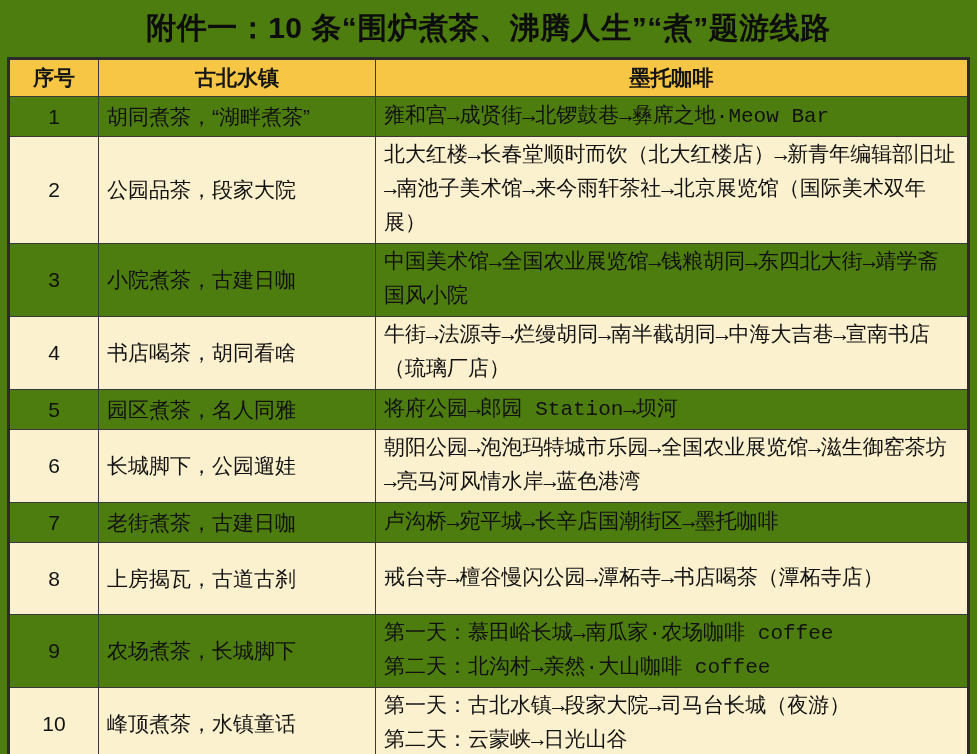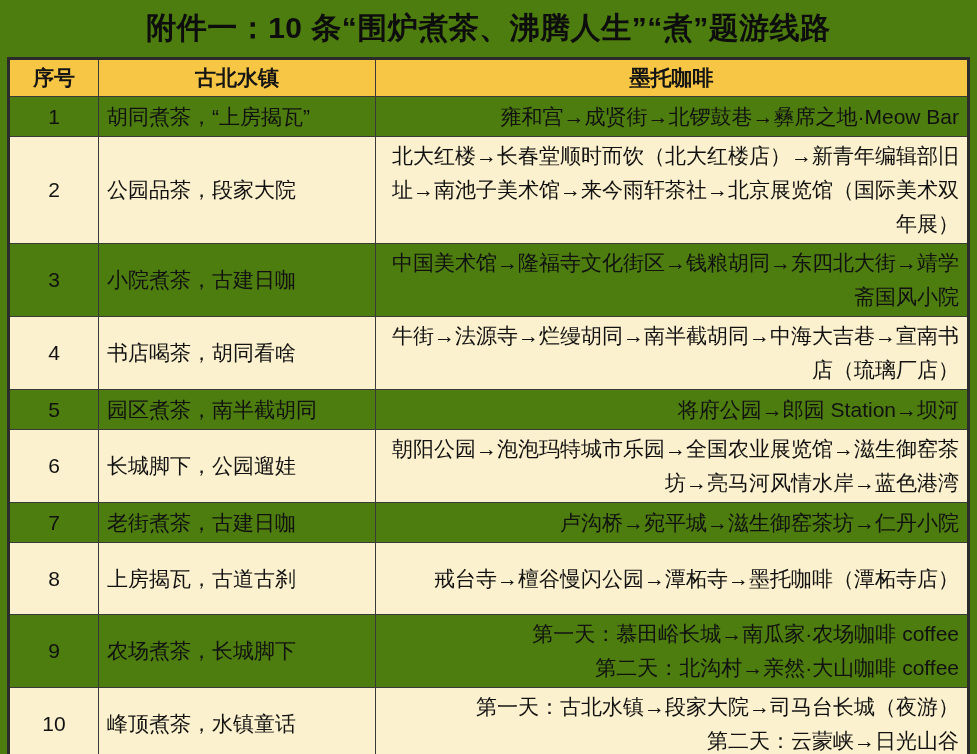--- a/index.html
+++ b/index.html
@@ -55,24 +55,25 @@
   }
   td.cell-no {
     text-align: center;
     padding: 2px 2px;
   }
   td.cell-theme {
     text-align: left;
     padding-left: 12px;
   }
   td.cell-itinerary {
-    text-align: right;
+    text-align: left;
     padding-left: 10px;
     white-space: pre-line;
     word-break: break-all;
+    font-family: Liberation Mono, monospace;
   }
   tr.row-h1 { height: 40px; }
   tr.row-h2 { height: 72px; }
   tr.row-h3 { height: 102px; }
   tr.alt { background: var(--row-alt-bg, #fcf1ce); }
 </style>
 </head>
 <body>
 
 <div class="page">
@@ -88,57 +89,57 @@
     <thead>
       <tr>
         <th>序号</th>
         <th>古北水镇</th>
         <th>墨托咖啡</th>
       </tr>
     </thead>
     <tbody>
       <tr class="row-h1">
         <td class="cell-no">1</td>
-        <td class="cell-theme">胡同煮茶，“上房揭瓦”</td>
+        <td class="cell-theme">胡同煮茶，“湖畔煮茶”</td>
         <td class="cell-itinerary">雍和宫→成贤街→北锣鼓巷→彝席之地·Meow Bar</td>
       </tr>
       <tr class="alt row-h3">
         <td class="cell-no">2</td>
         <td class="cell-theme">公园品茶，段家大院</td>
         <td class="cell-itinerary">北大红楼→长春堂顺时而饮（北大红楼店）→新青年编辑部旧址→南池子美术馆→来今雨轩茶社→北京展览馆（国际美术双年展）</td>
       </tr>
       <tr class="row-h2">
         <td class="cell-no">3</td>
         <td class="cell-theme">小院煮茶，古建日咖</td>
-        <td class="cell-itinerary">中国美术馆→隆福寺文化街区→钱粮胡同→东四北大街→靖学斋国风小院</td>
+        <td class="cell-itinerary">中国美术馆→全国农业展览馆→钱粮胡同→东四北大街→靖学斋国风小院</td>
       </tr>
       <tr class="alt row-h2">
         <td class="cell-no">4</td>
         <td class="cell-theme">书店喝茶，胡同看啥</td>
         <td class="cell-itinerary">牛街→法源寺→烂缦胡同→南半截胡同→中海大吉巷→宣南书店（琉璃厂店）</td>
       </tr>
       <tr class="row-h1">
         <td class="cell-no">5</td>
-        <td class="cell-theme">园区煮茶，南半截胡同</td>
+        <td class="cell-theme">园区煮茶，名人同雅</td>
         <td class="cell-itinerary">将府公园→郎园 Station→坝河</td>
       </tr>
       <tr class="alt row-h2">
         <td class="cell-no">6</td>
         <td class="cell-theme">长城脚下，公园遛娃</td>
         <td class="cell-itinerary">朝阳公园→泡泡玛特城市乐园→全国农业展览馆→滋生御窑茶坊→亮马河风情水岸→蓝色港湾</td>
       </tr>
       <tr class="row-h1">
         <td class="cell-no">7</td>
         <td class="cell-theme">老街煮茶，古建日咖</td>
-        <td class="cell-itinerary">卢沟桥→宛平城→滋生御窑茶坊→仁丹小院</td>
+        <td class="cell-itinerary">卢沟桥→宛平城→长辛店国潮街区→墨托咖啡</td>
       </tr>
       <tr class="alt row-h2">
         <td class="cell-no">8</td>
         <td class="cell-theme">上房揭瓦，古道古刹</td>
-        <td class="cell-itinerary">戒台寺→檀谷慢闪公园→潭柘寺→墨托咖啡（潭柘寺店）</td>
+        <td class="cell-itinerary">戒台寺→檀谷慢闪公园→潭柘寺→书店喝茶（潭柘寺店）</td>
       </tr>
       <tr class="row-h2">
         <td class="cell-no">9</td>
         <td class="cell-theme">农场煮茶，长城脚下</td>
         <td class="cell-itinerary">第一天：慕田峪长城→南瓜家·农场咖啡 coffee
 第二天：北沟村→亲然·大山咖啡 coffee</td>
       </tr>
       <tr class="alt row-h2">
         <td class="cell-no">10</td>
         <td class="cell-theme">峰顶煮茶，水镇童话</td>

